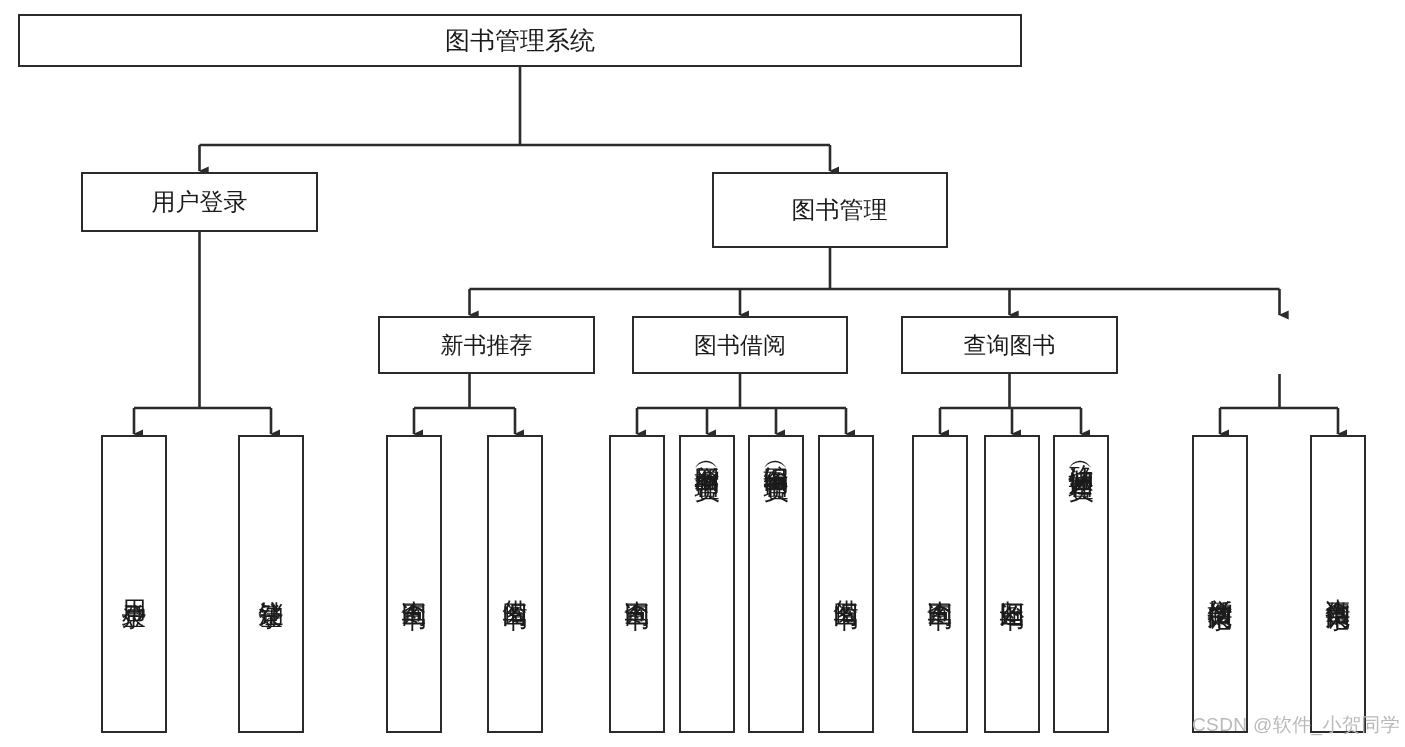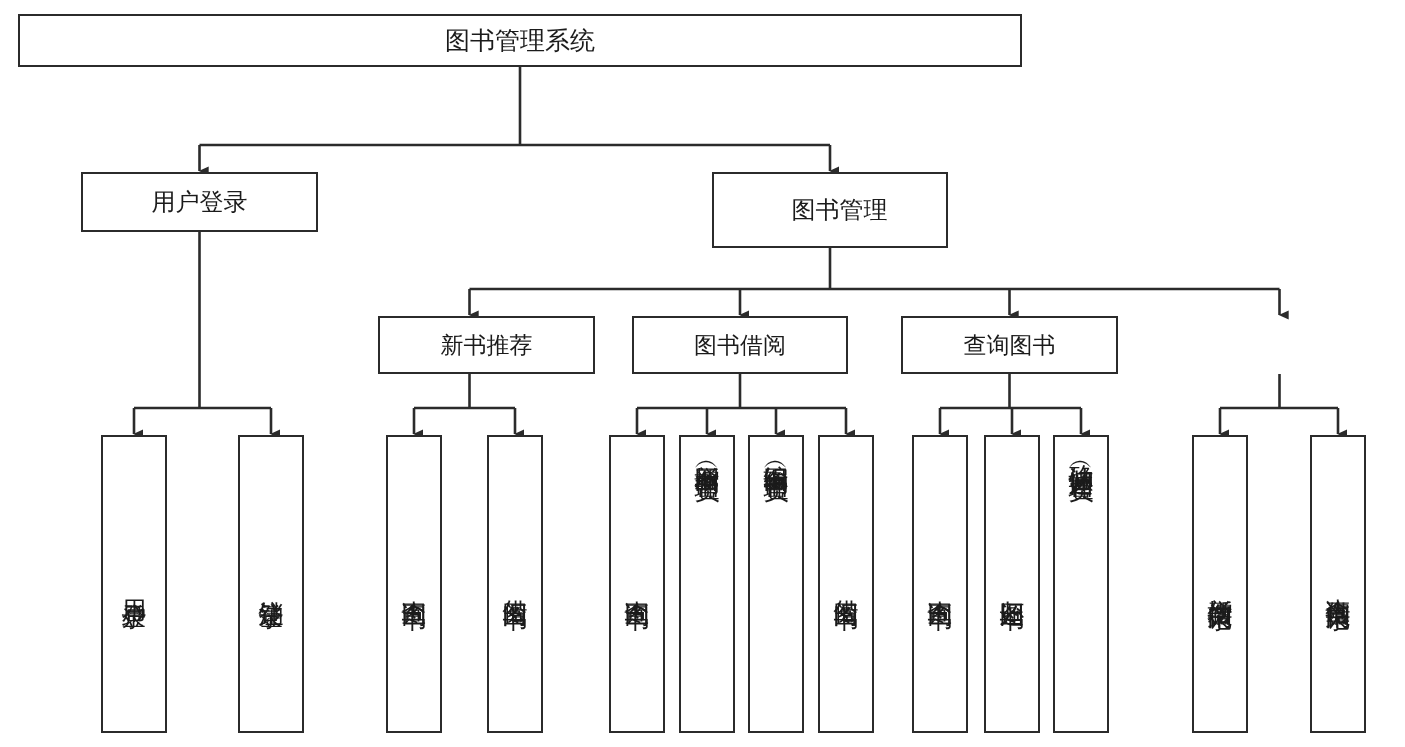--- a/index.html
+++ b/index.html
@@ -181,14 +181,15 @@
   <div class="node-box node-leaf" style="left: 1053px; top: 435px; width: 56px; height: 298px;">
     <span class="node-label">确认归还（管理员）</span>
   </div>
   <div class="node-box node-leaf leaf-mid" style="left: 1192px; top: 435px; width: 56px; height: 298px;">
     <span class="node-label">新增借阅记录</span>
   </div>
   <div class="node-box node-leaf leaf-mid" style="left: 1310px; top: 435px; width: 56px; height: 298px;">
     <span class="node-label">查询借阅记录</span>
   </div>
 
+  <div class="watermark">CSDN @软件_小贺同学</div>
 
 </div>
 
 </body></html>

